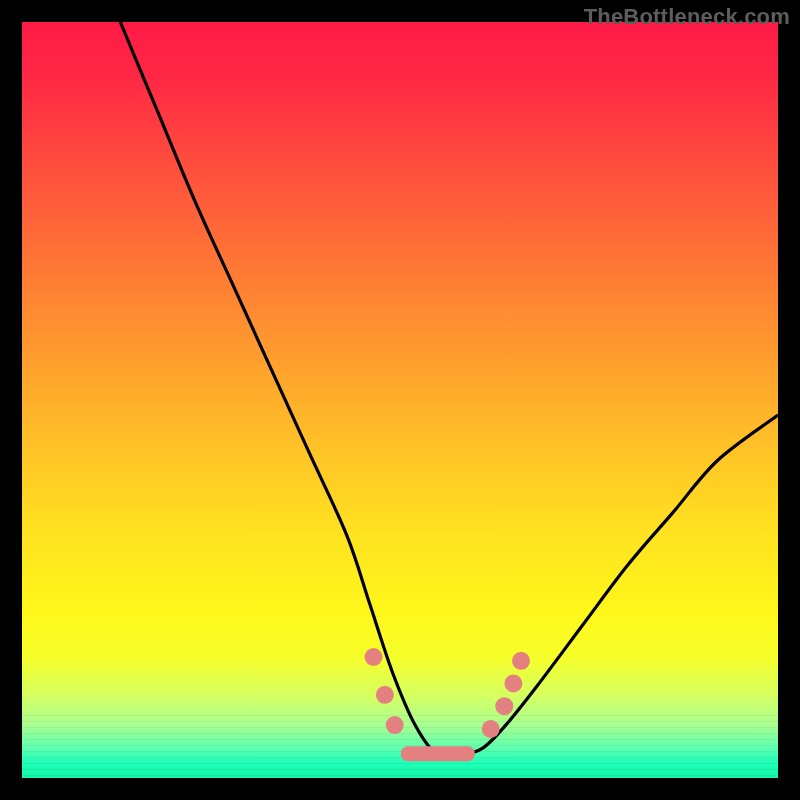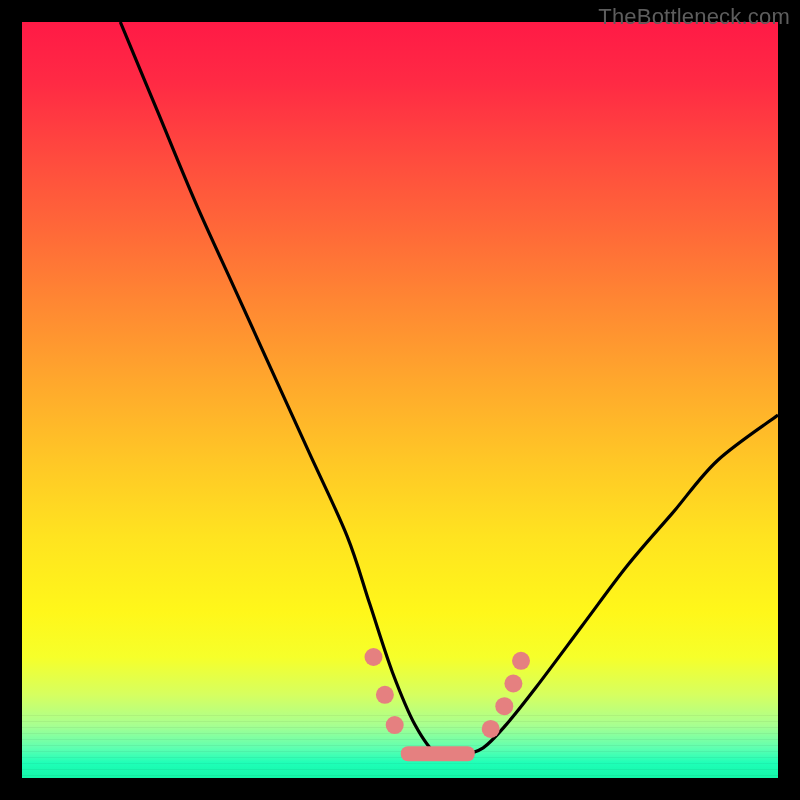--- a/index.html
+++ b/index.html
@@ -48,21 +48,21 @@
       rgba(0,0,0,0.05) 6px
     );
     pointer-events: none;
   }
   .watermark {
     position: absolute;
     top: 4px;
     right: 10px;
     color: #5d5d5d;
     font-size: 22px;
-    font-weight: 400;
+    font-weight: 700;
     letter-spacing: 0.2px;
     pointer-events: none;
   }
   svg.curve {
     position: absolute;
     left: 0;
     top: 0;
     width: 756px;
     height: 756px;
     pointer-events: none;

